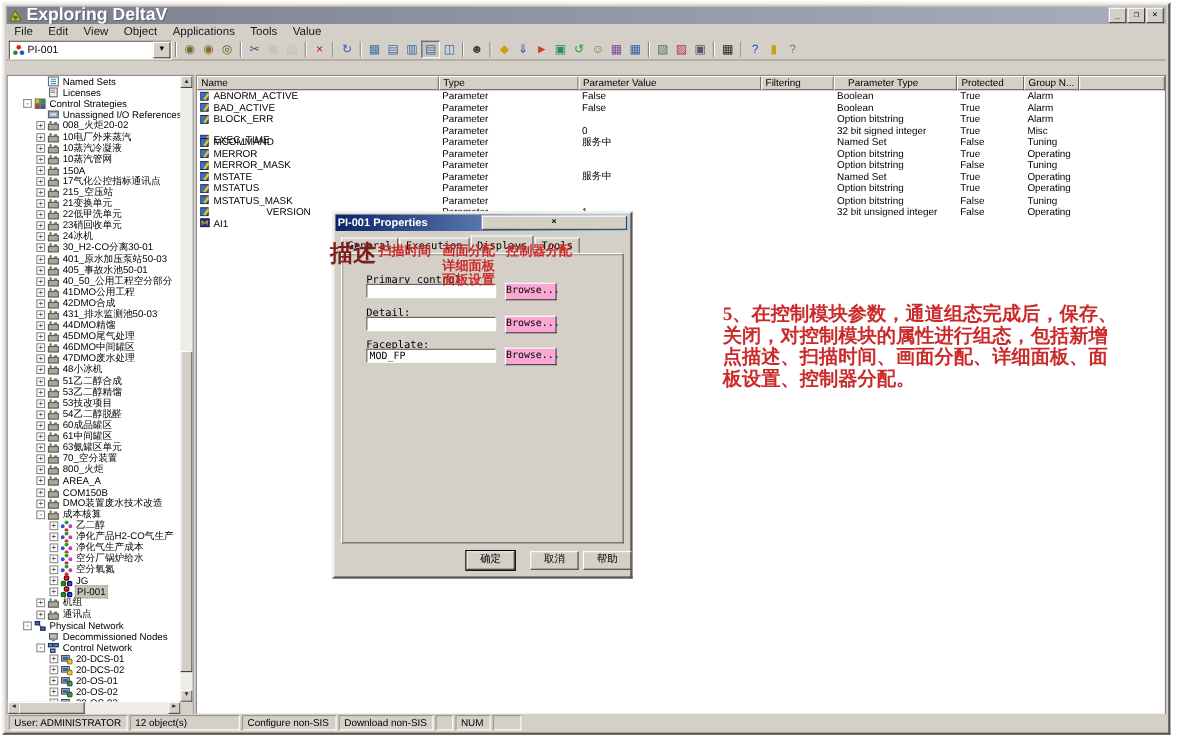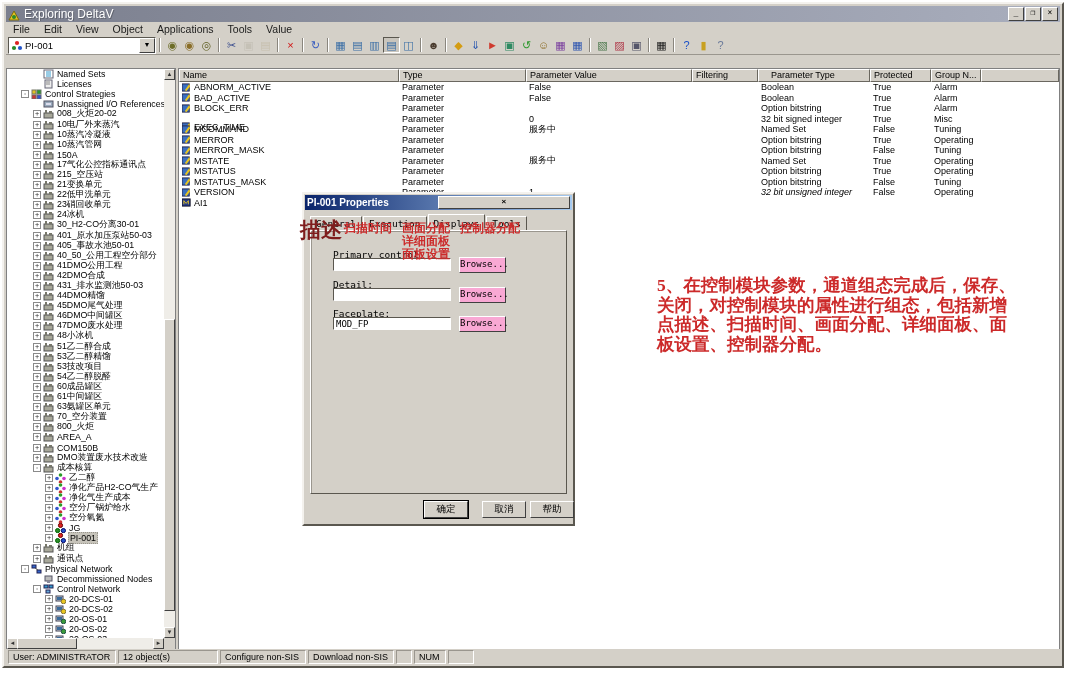--- a/index.html
+++ b/index.html
@@ -2,21 +2,21 @@
 <html><head>
 <meta charset="utf-8">
 <style>
   html,body{margin:0;padding:0;background:#ffffff;width:1080px;height:676px;overflow:hidden;
     font-family:"Liberation Sans","DejaVu Sans",sans-serif;}
   .win{position:absolute;left:2px;top:2px;width:1062px;height:666px;background:#d4d0c8;
     border:2px solid;border-color:#f4f2ee #5a574f #5a574f #f4f2ee;box-sizing:border-box;}
   
   .titlebar{position:absolute;left:2px;top:2px;right:2px;height:16px;
     background:linear-gradient(90deg,#7b7f8e,#a9aebd);display:flex;align-items:center;padding:0 2px;}
-  .titlebar .ttl{color:#fff;font-weight:normal;font-size:12px;margin-left:3px;flex:1;
+  .titlebar .ttl{color:#fff;font-weight:bold;font-size:16px;margin-left:3px;flex:1;
     text-shadow:1px 1px 0 rgba(0,0,0,.25);white-space:nowrap;overflow:hidden;}
   .winbtn{width:14px;height:12px;margin-left:1px;background:#d4d0c8;border:1px solid;
     border-color:#fff #404040 #404040 #fff;font-size:8px;line-height:10px;text-align:center;
     font-family:"DejaVu Sans Mono",monospace;color:#000;}
   
   .menubar{position:absolute;left:2px;top:18px;right:2px;height:14px;display:flex;align-items:center;
     font-size:10.5px;color:#1a1a1a;background:#d4d0c8;}
   .menubar .mi{padding:1px 7px;}
   
   .toolbar{position:absolute;left:2px;top:32px;right:2px;height:18px;display:flex;align-items:center;
@@ -877,31 +877,31 @@
               <span>MSTATUS_MASK</span>
             </span>
             <span class="td" style="width:127px;">Parameter</span>
             <span class="td" style="width:166px;"></span>
             <span class="td" style="width:66px;"><adv. config=""></adv.></span>
             <span class="td" style="width:112px;">Option bitstring</span>
             <span class="td" style="width:61px;">False</span>
             <span class="td" style="width:50px;">Tuning</span>
           </div>
           <div class="trowt">
-            <span class="td name" style="width:220px;">
+            <span class="td name" style="width:220px;gap:48px;">
               <span class="ricon"><svg width="10" height="9" viewBox="0 0 11 10">
                   <rect x="0" y="1" width="8" height="8" fill="#3a6ec0" stroke="#224"></rect>
                   <polygon points="3,8 8,1 9,4 5,9" fill="#e8c520"></polygon>
                 </svg></span>
               <span>VERSION</span>
             </span>
             <span class="td" style="width:127px;">Parameter</span>
             <span class="td" style="width:166px;">1</span>
             <span class="td" style="width:66px;"><on-line></on-line></span>
-            <span class="td" style="width:112px;font-style:italic;">32 bit unsigned integer</span>
+            <span class="td" style="width:112px;">32 bit unsigned integer</span>
             <span class="td" style="width:61px;">False</span>
             <span class="td" style="width:50px;">Operating</span>
           </div>
           <div class="trowt">
             <span class="td name" style="width:220px;">
               <span class="ricon"><svg width="10" height="9" viewBox="0 0 11 10">
                   <rect x="0" y="1" width="9" height="8" fill="#223a8a" stroke="#112"></rect>
                   <path d="M2 7 L2 3 L4.5 6 L7 3 L7 7" stroke="#e8c520" fill="none"></path>
                 </svg></span>
               <span>AI1</span>

